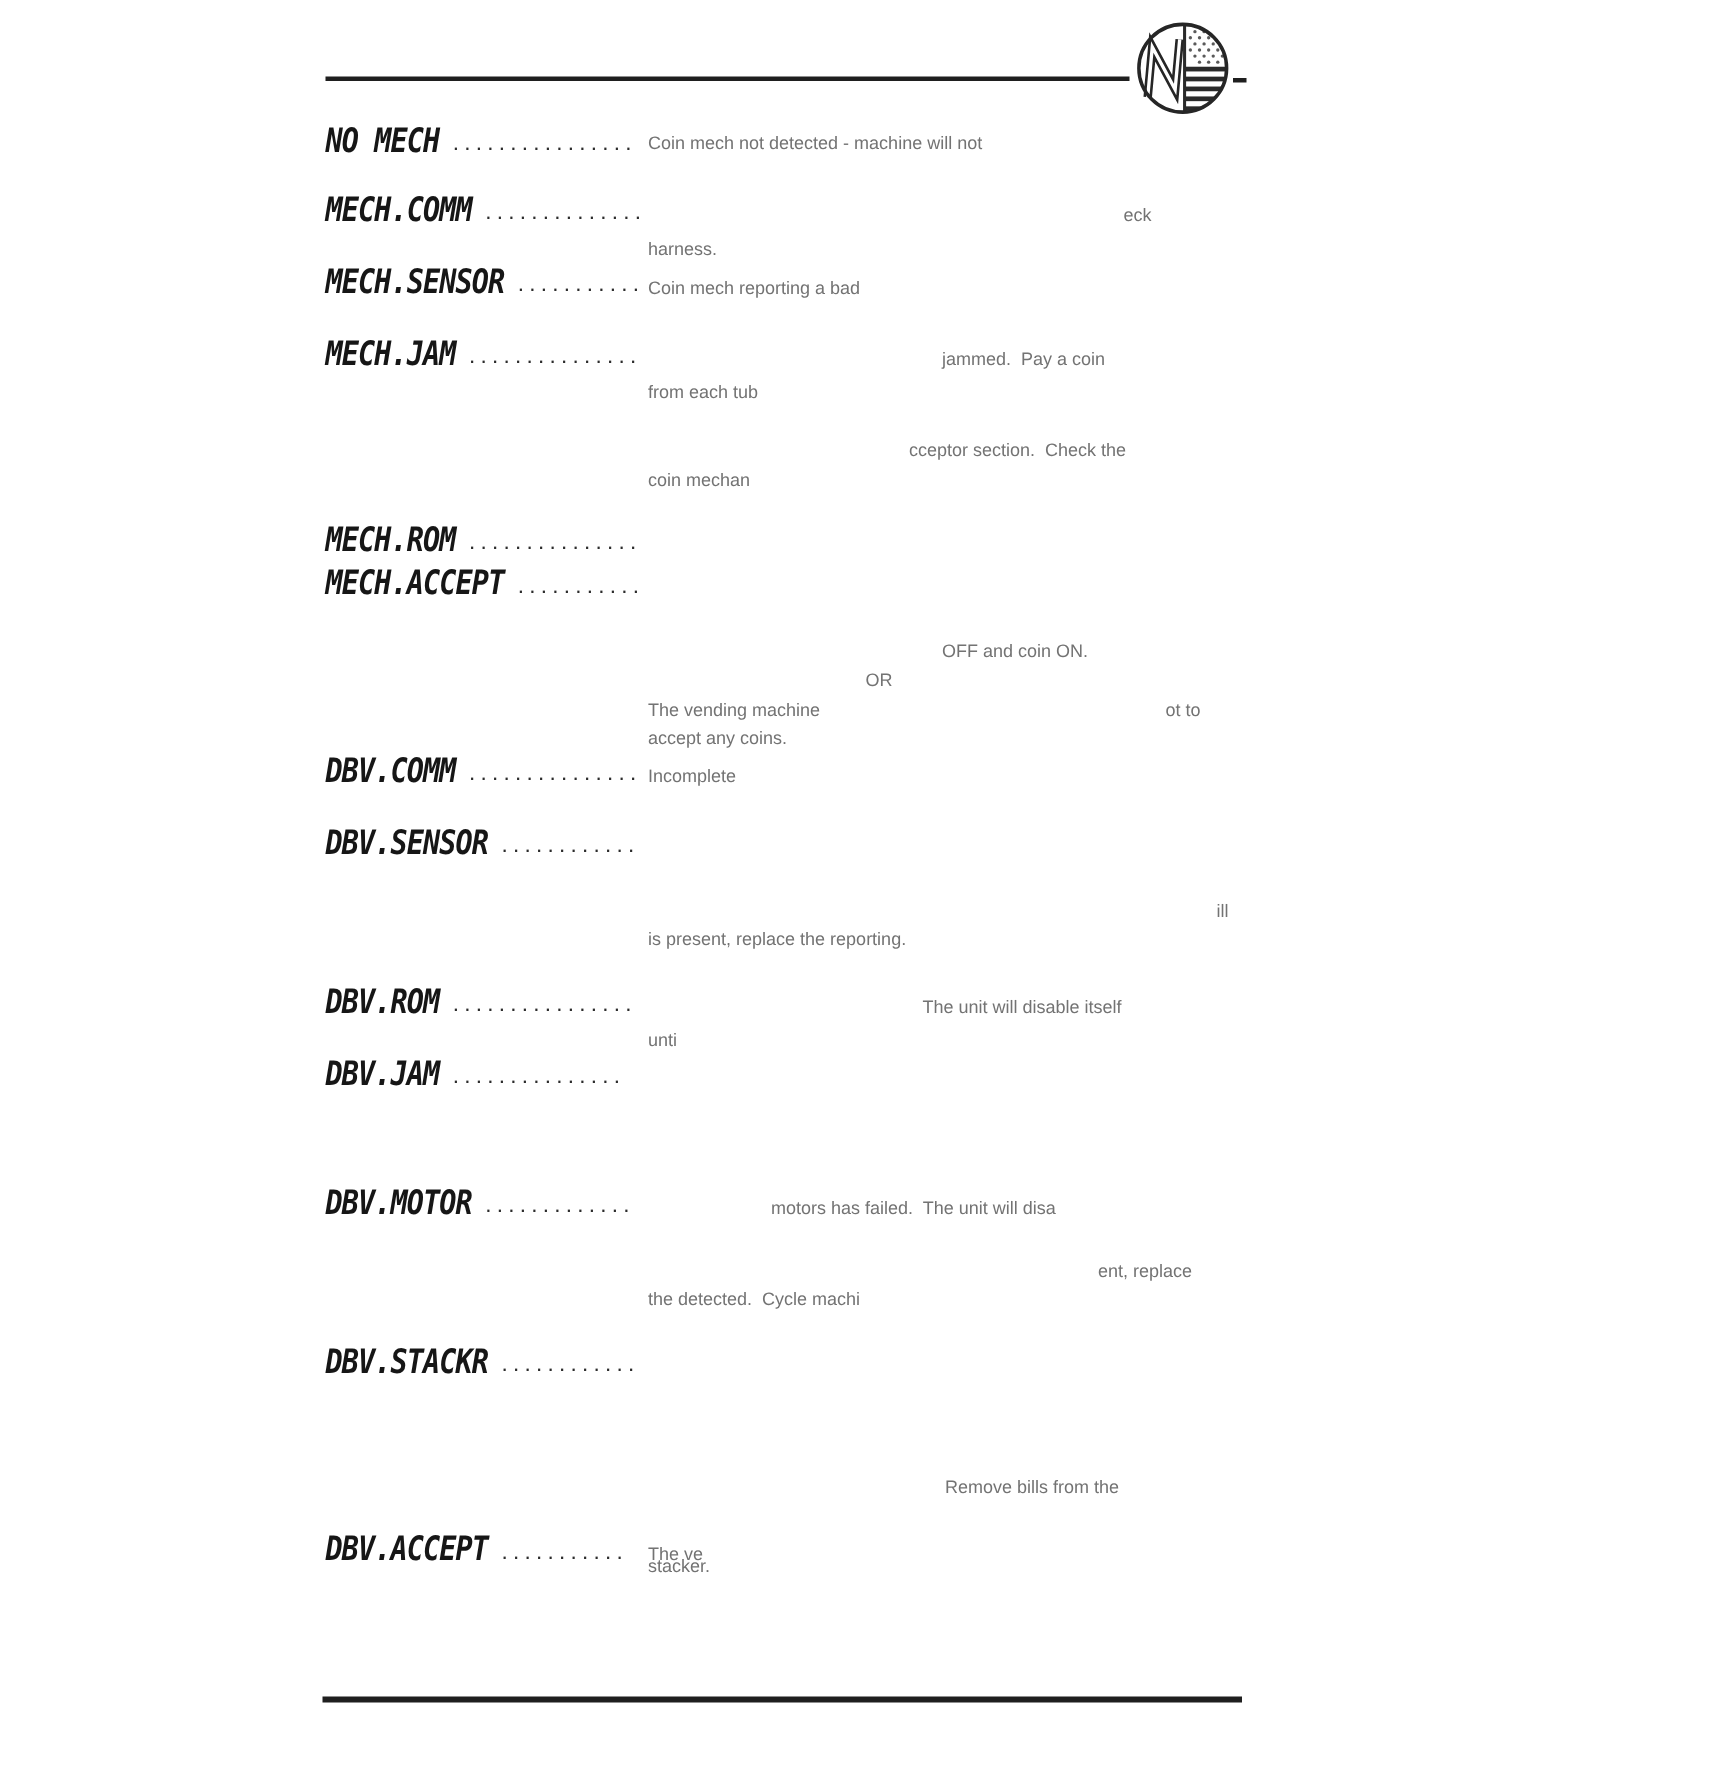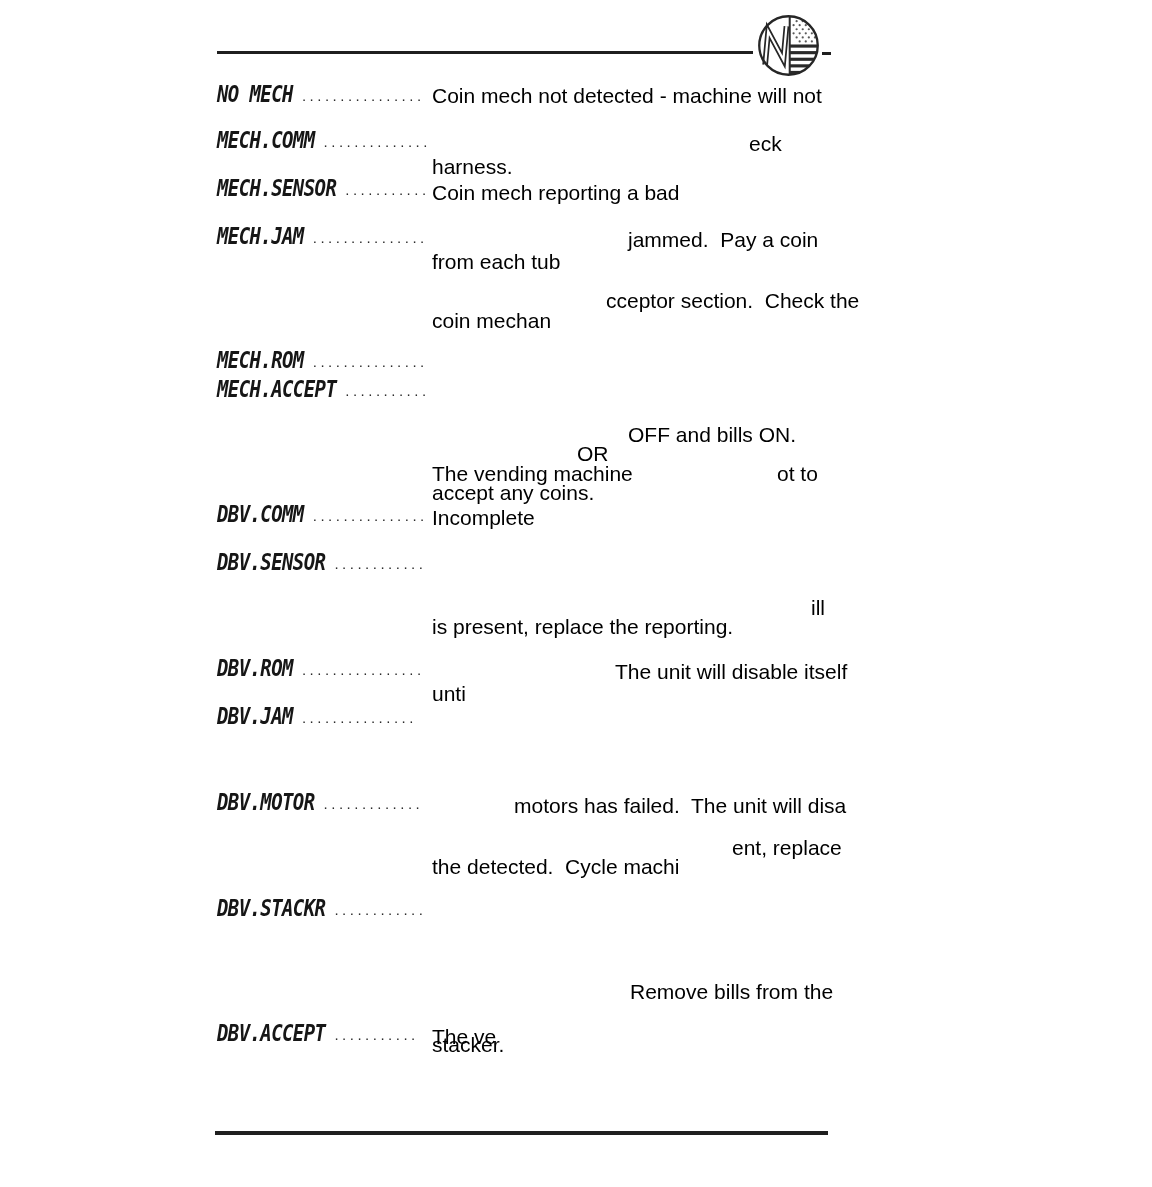--- a/index.html
+++ b/index.html
@@ -53,23 +53,23 @@
     white-space: pre;
   }
   .dots {
     font-size: 15px;
     letter-spacing: 3.5px;
     color: #2b2b2b;
     white-space: pre;
   }
   .frag {
     position: absolute;
-    font-size: 21px;
+    font-size: 12px;
     line-height: 19px;
-    color: #000000;
+    color: #737373;
     white-space: pre;
   }
 </style>
 </head>
 <body>
 
 <div class="page">
 
   <div class="rule top-rule"></div>
   <div class="rule right-dash"></div>
@@ -142,21 +142,21 @@
   <div class="code-row" style="top:1022px"><span class="code">DBV.ACCEPT</span><span class="dots">...........</span></div>
 
   <span class="frag" style="left:432px; top:86px">Coin mech not detected - machine will not</span>
   <span class="frag" style="left:749px; top:134px">eck</span>
   <span class="frag" style="left:432px; top:157px">harness.</span>
   <span class="frag" style="left:432px; top:183px">Coin mech reporting a bad</span>
   <span class="frag" style="left:628px; top:230px">jammed.  Pay a coin</span>
   <span class="frag" style="left:432px; top:252px">from each tub</span>
   <span class="frag" style="left:606px; top:291px">cceptor section.  Check the</span>
   <span class="frag" style="left:432px; top:311px">coin mechan</span>
-  <span class="frag" style="left:628px; top:425px">OFF and bills ON.</span>
+  <span class="frag" style="left:628px; top:425px">OFF and coin ON.</span>
   <span class="frag" style="left:577px; top:444px">OR</span>
   <span class="frag" style="left:432px; top:464px">The vending machine</span>
   <span class="frag" style="left:777px; top:464px">ot to</span>
   <span class="frag" style="left:432px; top:483px">accept any coins.</span>
   <span class="frag" style="left:432px; top:508px">Incomplete</span>
   <span class="frag" style="left:811px; top:598px">ill</span>
   <span class="frag" style="left:432px; top:617px">is present, replace the reporting.</span>
   <span class="frag" style="left:615px; top:662px">The unit will disable itself</span>
   <span class="frag" style="left:432px; top:684px">unti</span>
   <span class="frag" style="left:514px; top:796px">motors has failed.  The unit will disa</span>

